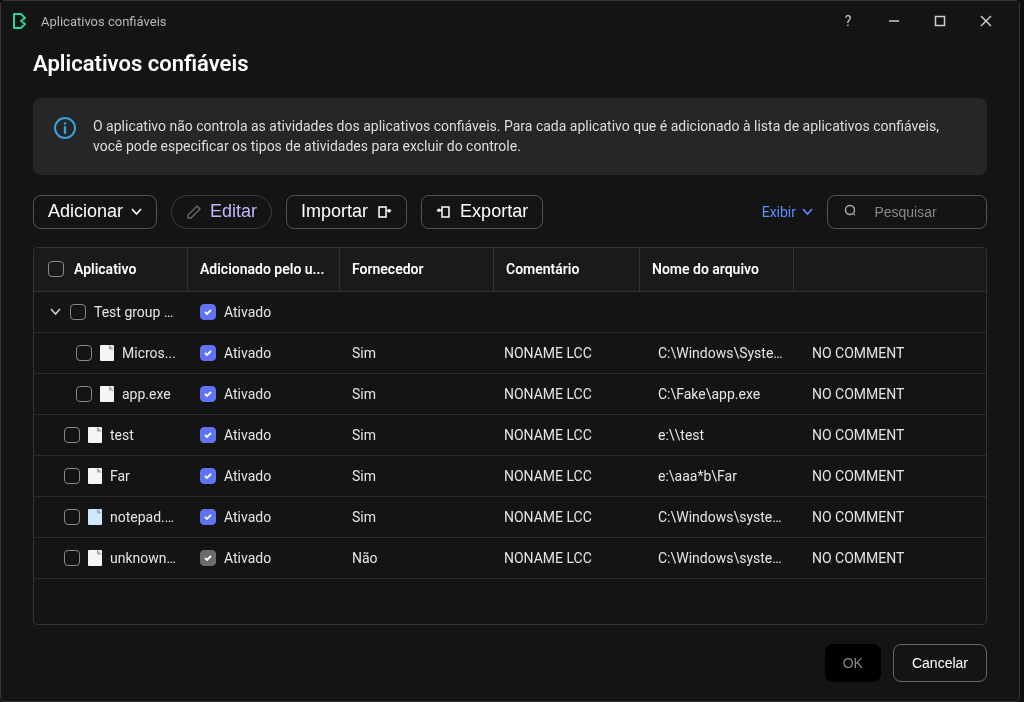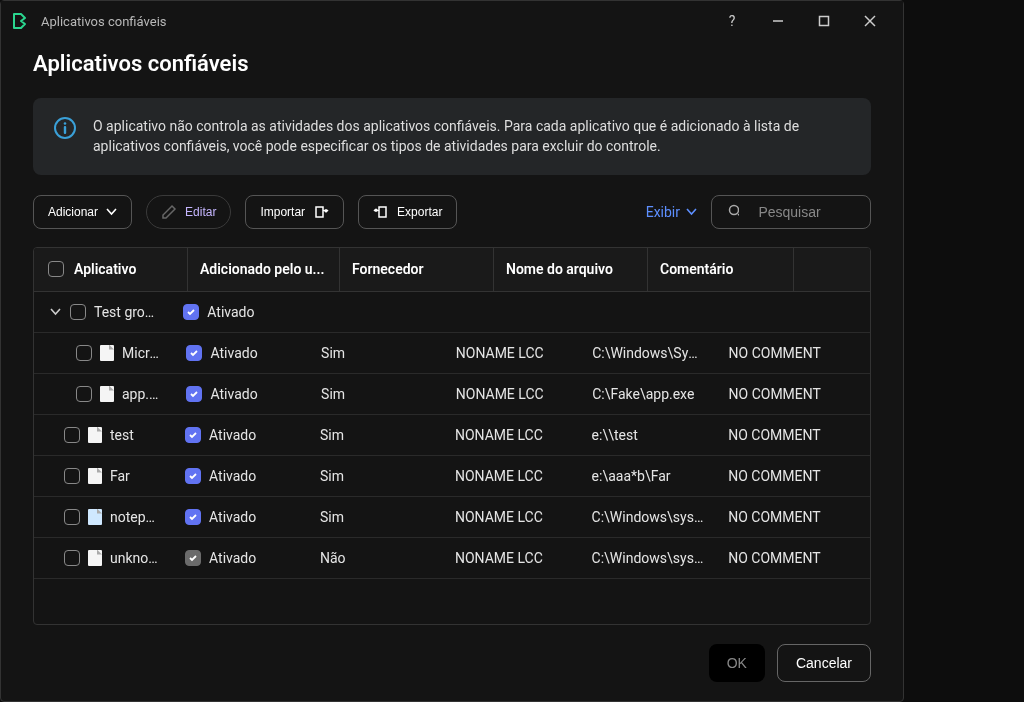--- a/index.html
+++ b/index.html
@@ -6,21 +6,21 @@
 body {
   background: #0d0d0d;
   font-family: -apple-system, BlinkMacSystemFont, "Segoe UI", Roboto, sans-serif;
   color: #e5e5e5;
   font-size: 14px;
   width: 1024px;
   height: 702px;
   overflow: hidden;
 }
 .window {
-  width: 904px;
+  width: 1020px;
   height: 702px;
   background: #141414;
   border: 1px solid #333;
   border-radius: 4px;
   display: flex;
   flex-direction: column;
 }
 .titlebar {
   height: 40px;
   display: flex;
@@ -96,21 +96,21 @@
 .btn {
   height: 34px;
   padding: 0 14px;
   border-radius: 8px;
   display: inline-flex;
   align-items: center;
   gap: 8px;
   background: transparent;
   border: 1px solid #555;
   color: #fff;
-  font-size: 12px;
+  font-size: 18px;
   cursor: pointer;
 }
 .btn.disabled {
   color: #c4b5fd;
   border-color: #3a3a3a;
   cursor: default;
   border-radius: 17px;
 }
 .btn svg { flex-shrink: 0; }
 .toolbar-spacer { flex: 1; }
@@ -359,22 +359,22 @@
     </div>
 
     <div class="table-wrap">
       <div class="thead">
         <div class="th col-app">
           <span class="chk"></span>
           <span style="margin-left:10px">Aplicativo</span>
         </div>
         <div class="th col-added">Adicionado pelo u...</div>
         <div class="th col-vendor">Fornecedor</div>
+        <div class="th col-comment">Comentário</div>
         <div class="th col-file">Nome do arquivo</div>
-        <div class="th col-comment">Comentário</div>
         <div class="th col-end"></div>
       </div>
       <div class="tbody" id="tbody">
           <div class="row group-row">
             <div class="cell col-app">
               <span class="chevron">
                 <svg width="11" height="11">
                   <path d="M1 3 L5.5 8 L10 3" fill="none" stroke="#ccc" stroke-width="1.6"></path>
                 </svg>
               </span>

